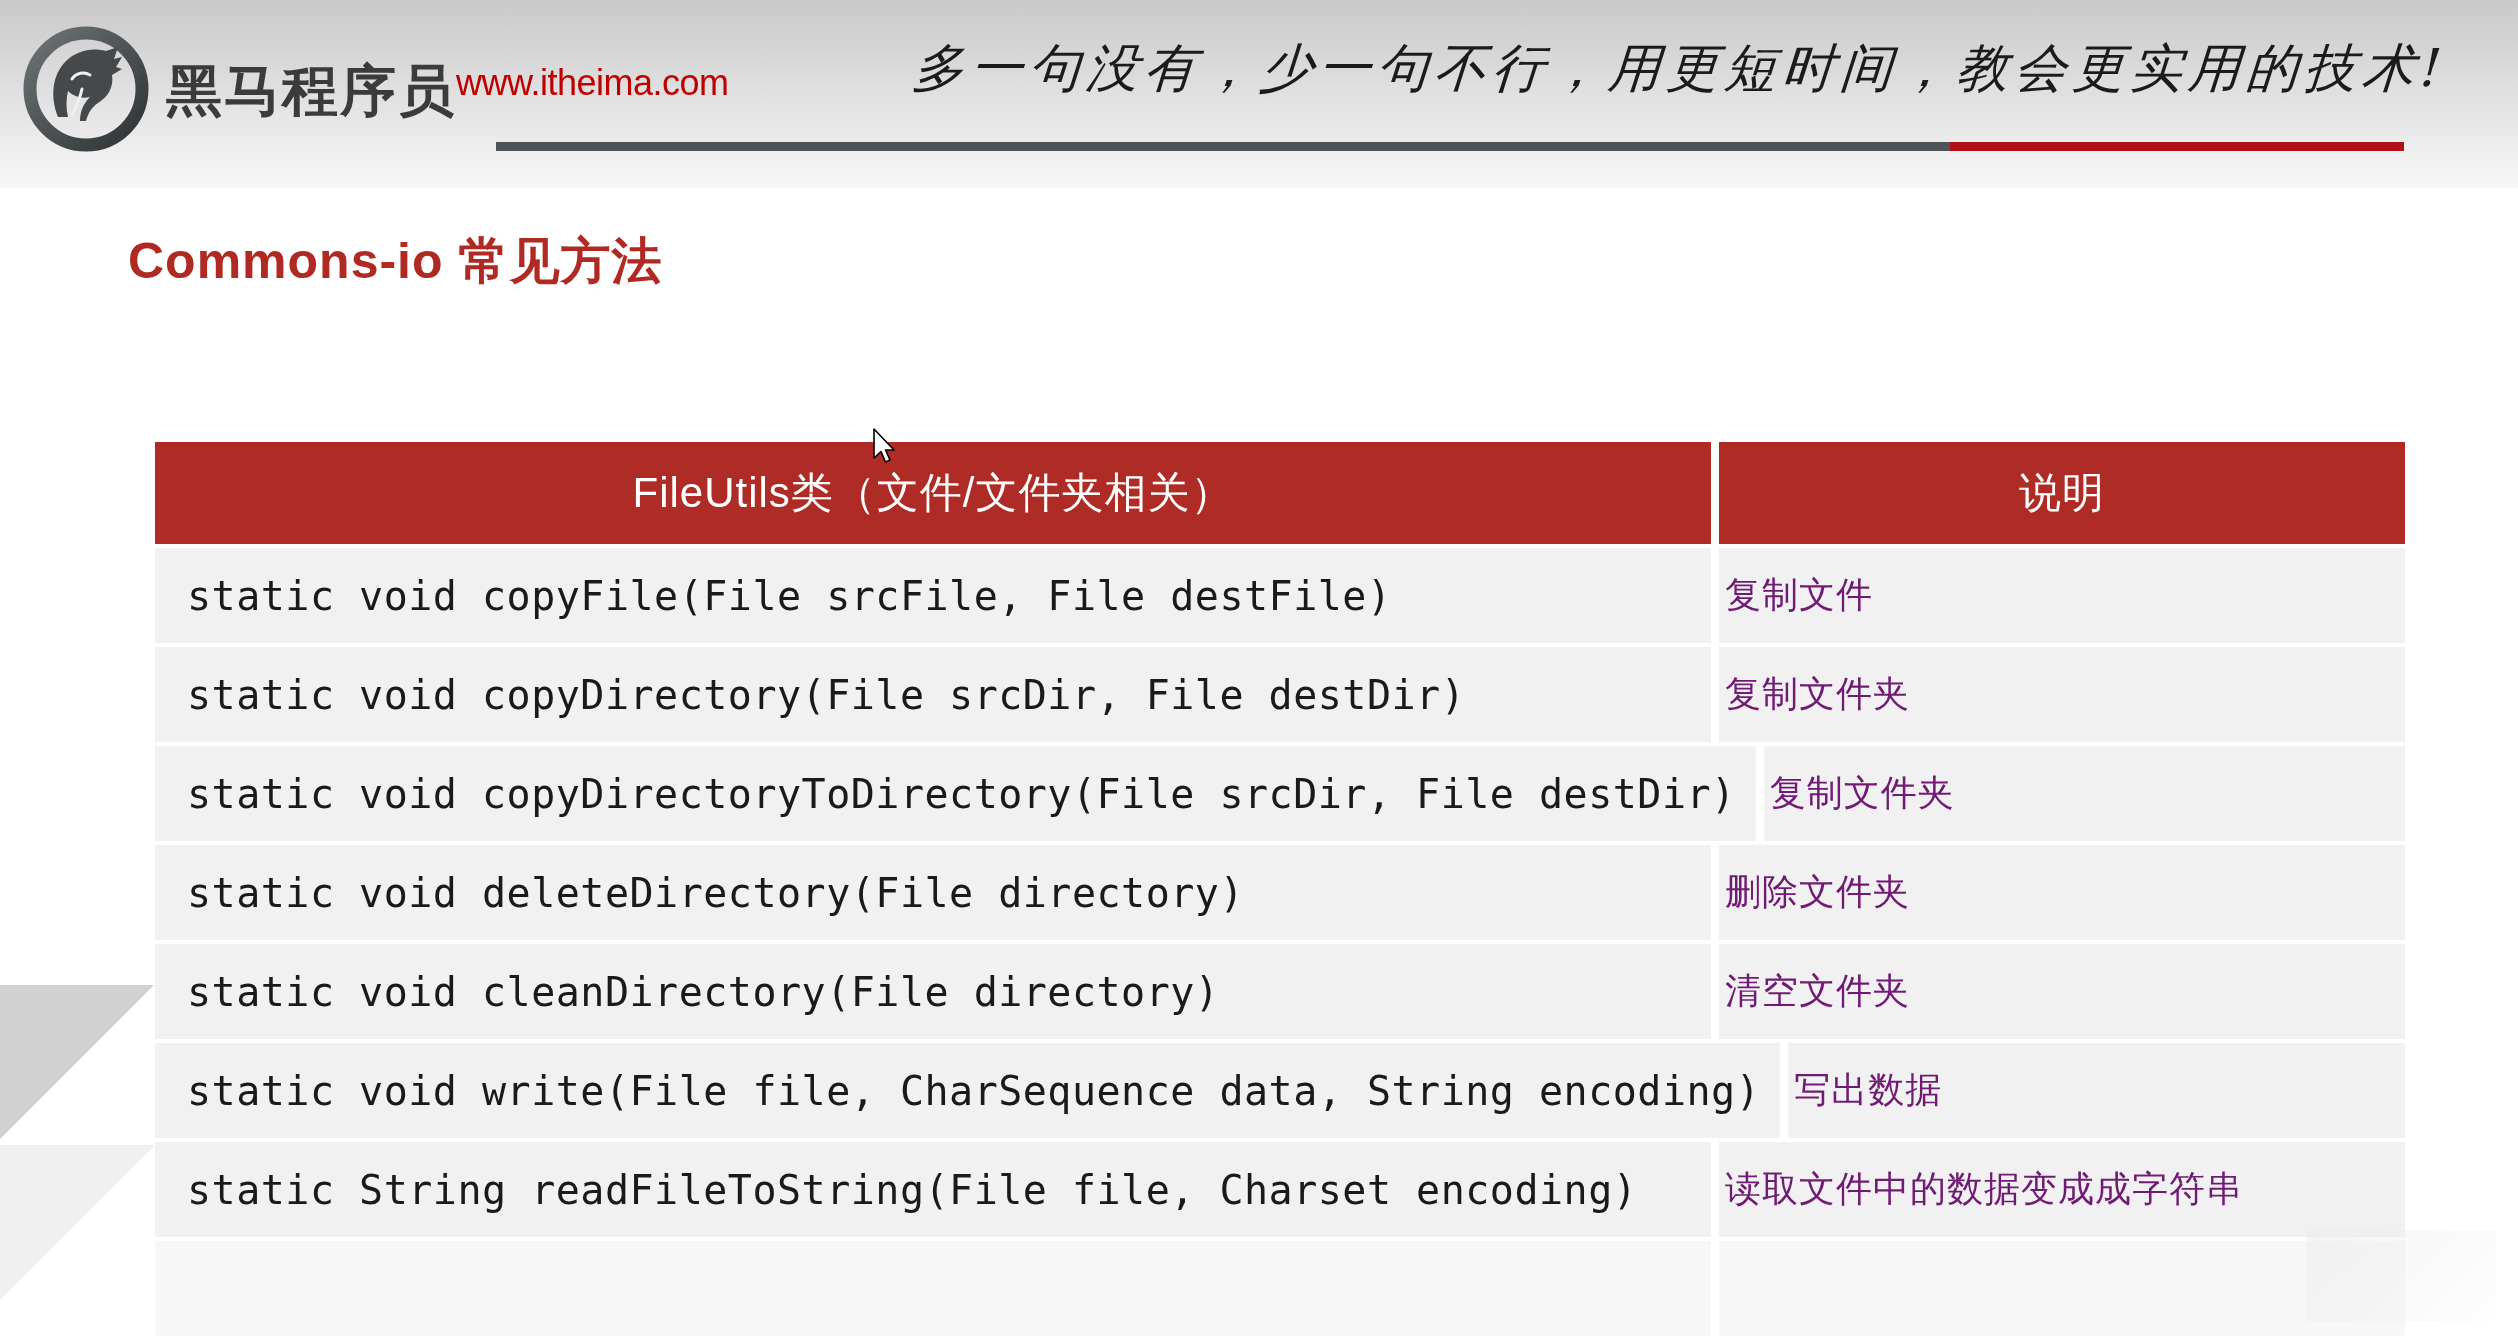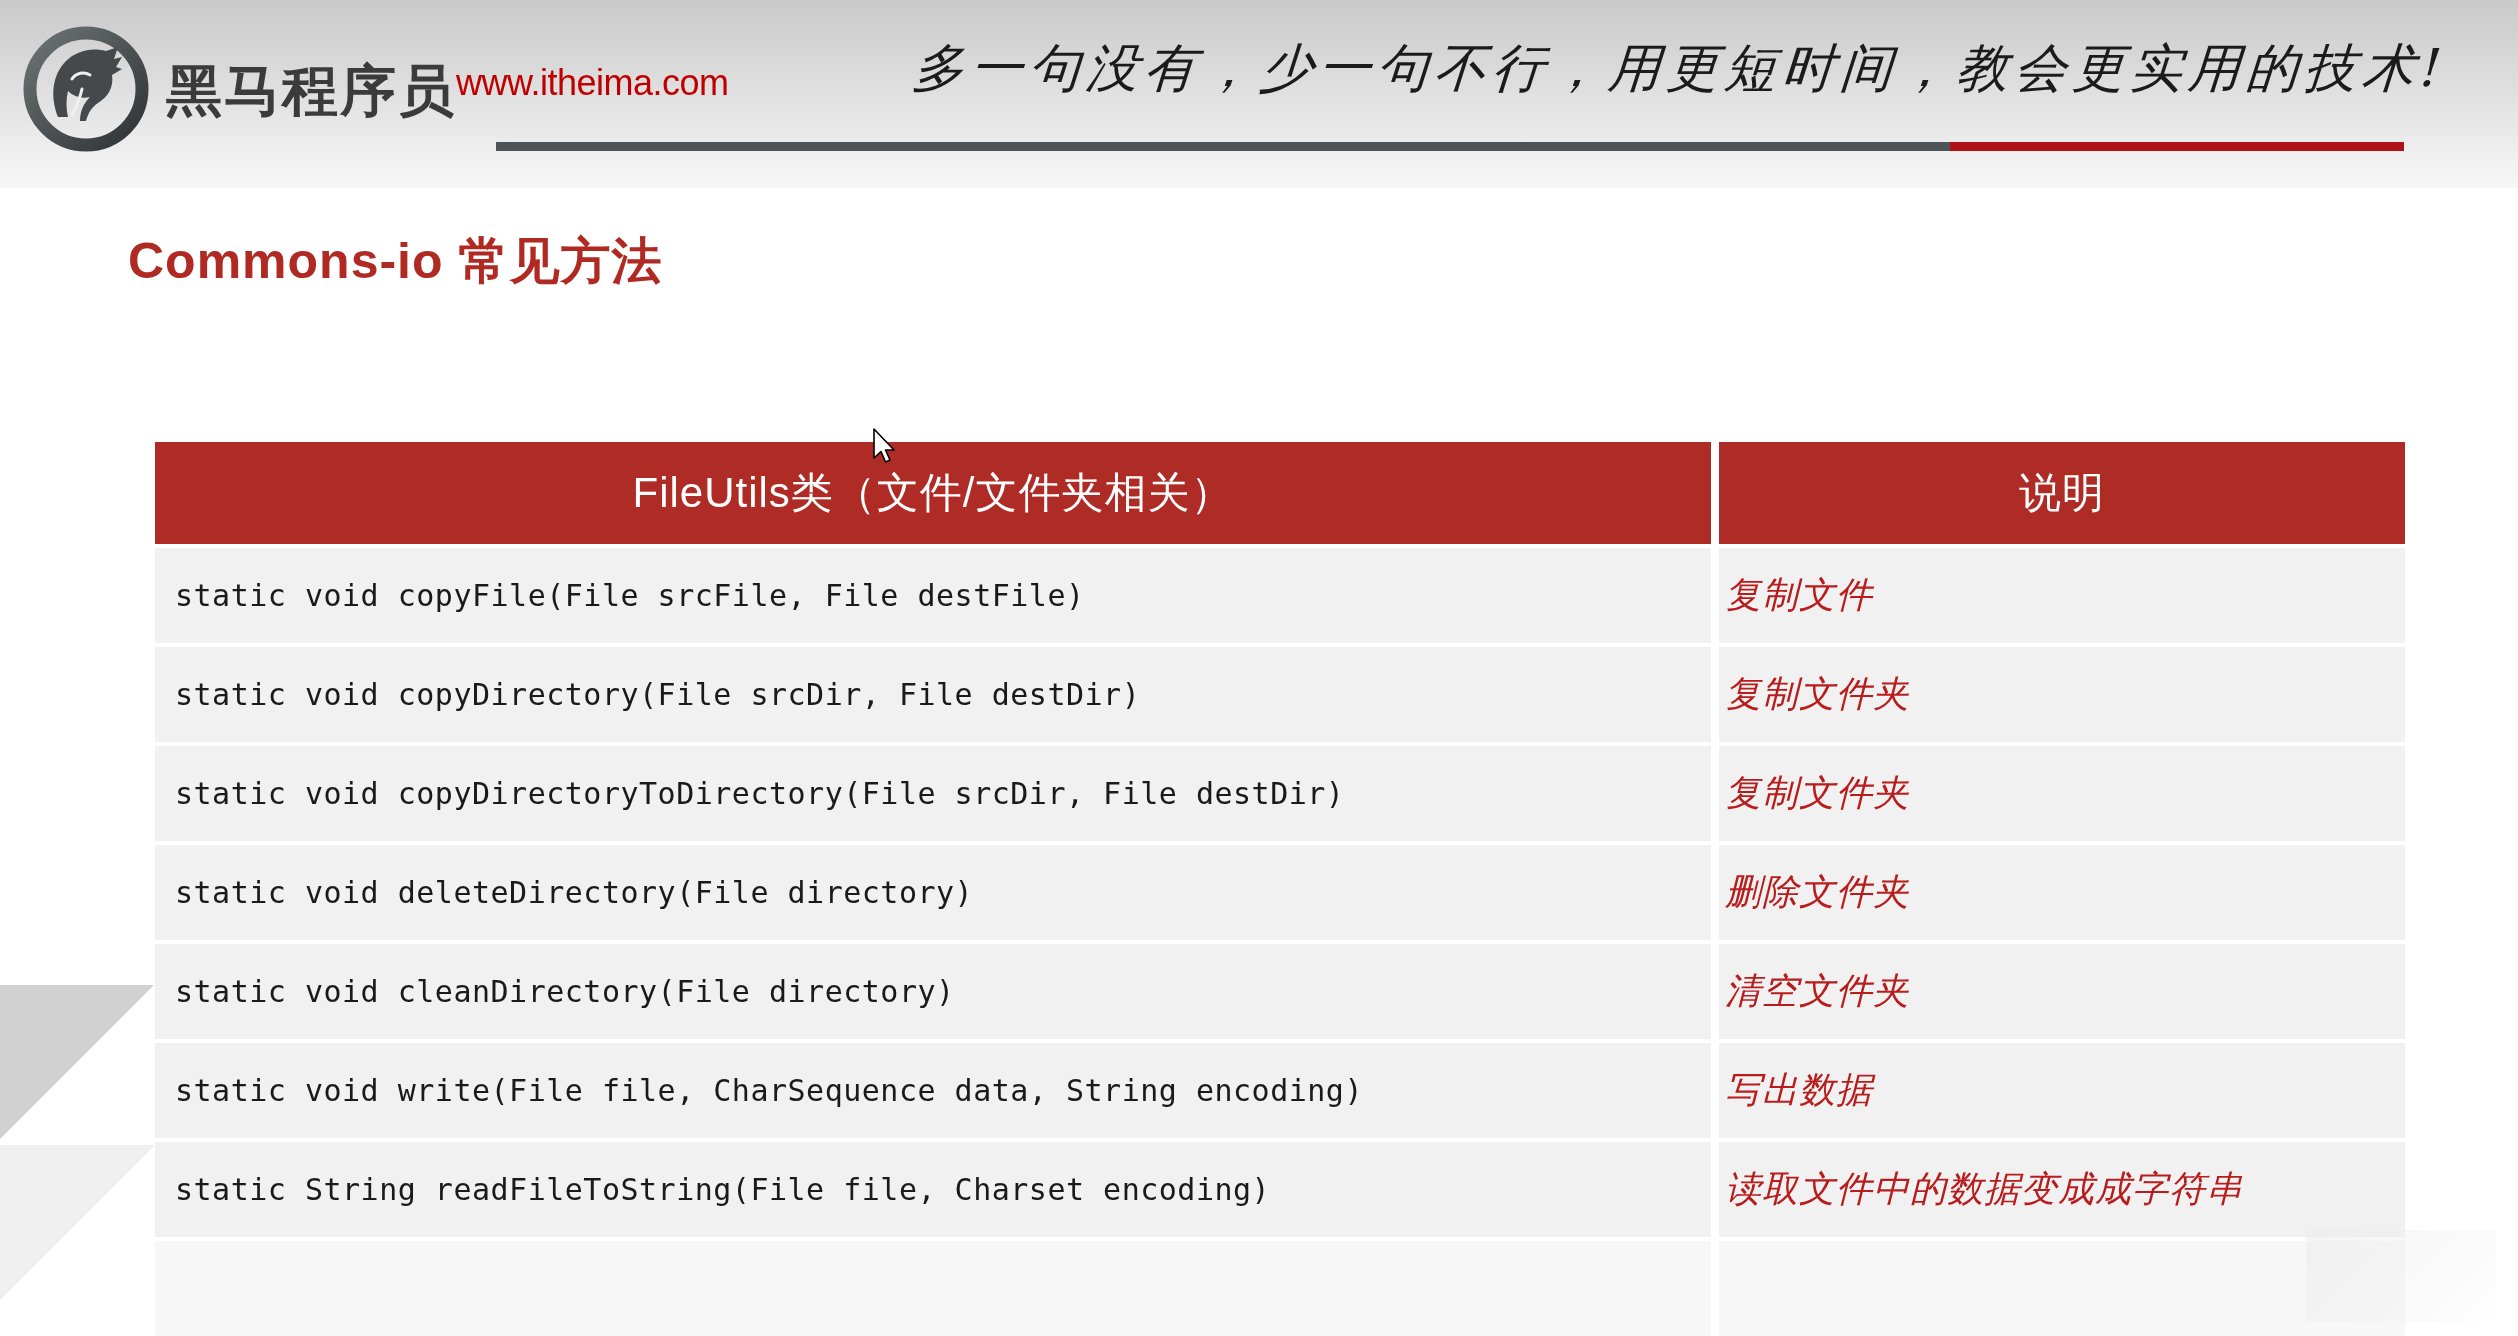--- a/index.html
+++ b/index.html
@@ -189,32 +189,32 @@
   .tbl-body-row .cell-desc {
     background: #f1f1f1;
   }
   .tbl-body-row.empty .cell-sig,
   .tbl-body-row.empty .cell-desc {
     background: #f7f7f7;
   }
 
   .sig-text {
     font-family: "DejaVu Sans Mono", "Liberation Mono", monospace;
-    font-size: 30px;
+    font-size: 40px;
     color: #1a1a1a;
     letter-spacing: 0.5px;
     white-space: nowrap;
+    margin-left: 12px;
   }
   .desc-text {
     font-family: "DejaVu Sans", "Liberation Sans", sans-serif;
     font-size: 36px;
-    color: #b91c1c;
+    color: #701a75;
     letter-spacing: 1px;
     white-space: nowrap;
-    font-style: italic;
   }
 
   
   .mouse-cursor {
     position: absolute;
     left: 872px; top: 428px;
     width: 26px; height: 40px;
     pointer-events: none;
   }
 </style>

